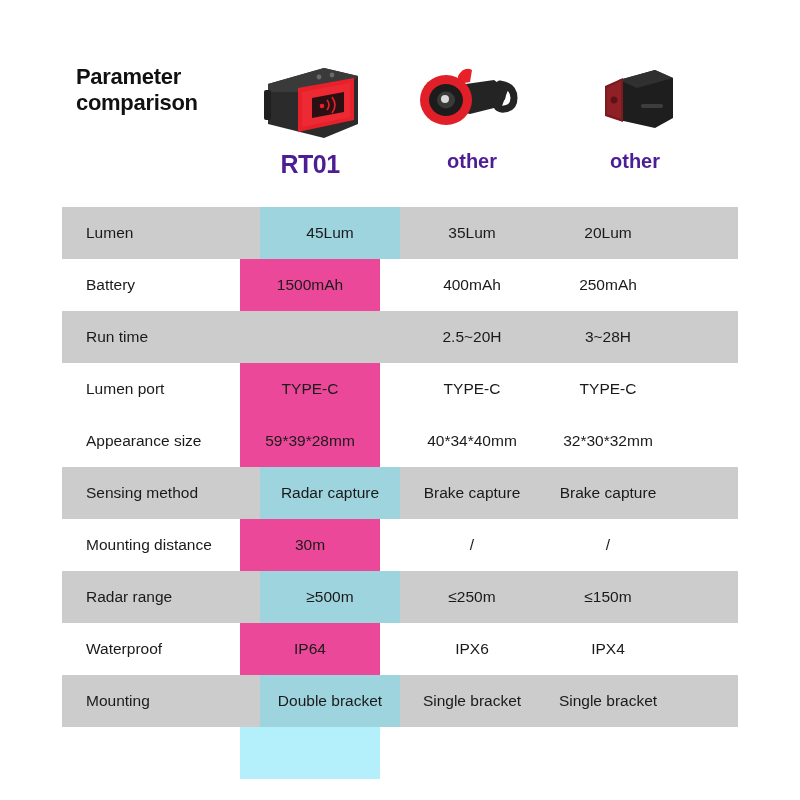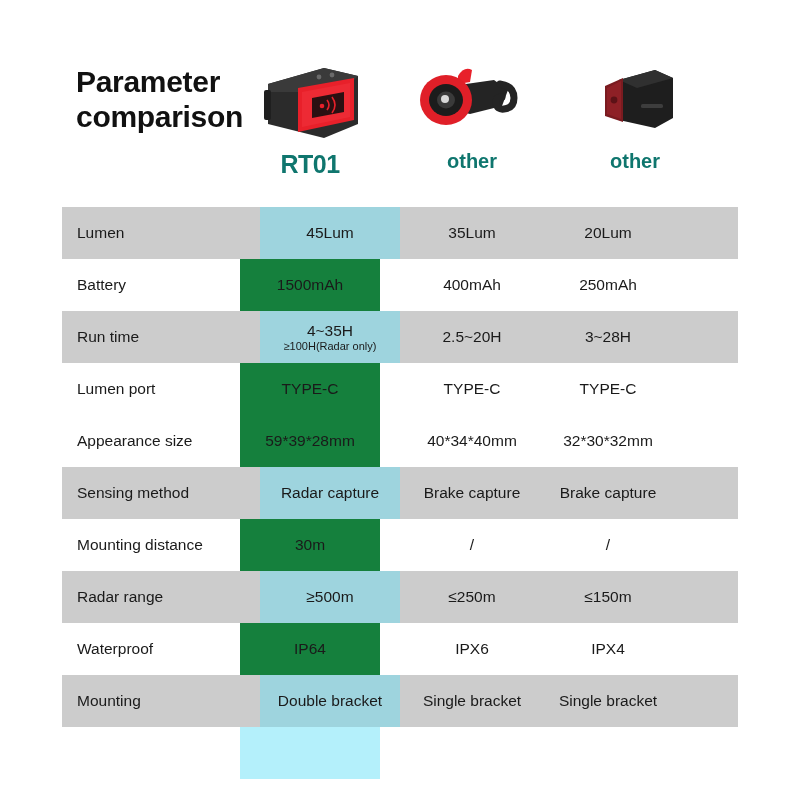--- a/index.html
+++ b/index.html
@@ -22,21 +22,21 @@
     left: 62px;
     top: 40px;
     width: 676px;
     height: 162px;
   }
   .title {
     position: absolute;
     left: 14px;
     top: 24px;
     width: 180px;
-    font-size: 30px;
+    font-size: 22px;
     font-weight: bold;
     line-height: 1.18;
     letter-spacing: -0.3px;
     color: #111111;
   }
   .title .ln { display: block; }
 
   .prod-col {
     position: absolute;
     top: 0;
@@ -54,21 +54,21 @@
     width: 140px;
     height: 100px;
   }
   .prod-name {
     position: absolute;
     left: 0;
     top: 110px;
     width: 140px;
     text-align: center;
     font-weight: bold;
-    color: #0f766e;
+    color: #4c1d95;
   }
   .prod-col.c1 .prod-name { font-size: 25px; letter-spacing: -0.5px; }
   .prod-col.c2 .prod-name,
   .prod-col.c3 .prod-name { font-size: 20px; }
 
   
   .table {
     position: absolute;
     left: 62px;
     top: 207px;
@@ -100,30 +100,30 @@
     align-items: center;
     justify-content: center;
     font-size: 15.5px;
     color: #1a1a1a;
     box-sizing: border-box;
   }
   .cell.label {
     left: 0;
     width: 178px;
     align-items: flex-start;
-    padding-left: 15px;
+    padding-left: 24px;
     font-size: 15.5px;
   }
   .cell.v1 { left: 178px; width: 140px; }
   .cell.v2 { left: 340px; width: 140px; }
   .cell.v3 { left: 476px; width: 140px; }
 
   
   .row.shade .cell.v1 { background: #9ed4de; margin-left: 20px; }
-  .row.plain .cell.v1 { background: #15803d; }
+  .row.plain .cell.v1 { background: #ec4899; }
 
   .sub {
     font-size: 11px;
     margin-top: 1px;
     color: #1a1a1a;
   }
   .main-val { line-height: 1.1; }
 </style>
 </head>
 <body>
@@ -221,24 +221,20 @@
     <div class="cell label">Battery</div>
     <div class="cell v1">
         <span class="main-val">1500mAh</span>
       </div>
     <div class="cell v2">400mAh</div>
     <div class="cell v3">250mAh</div>
   </div>
 
   <div class="row shade">
     <div class="cell label">Run time</div>
-    <div class="cell v1">
-      <span class="main-val">4~35H</span>
-      <span class="sub">≥100H(Radar only)</span>
-    </div>
     <div class="cell v2">2.5~20H</div>
     <div class="cell v3">3~28H</div>
   </div>
 
   <div class="row plain">
     <div class="cell label">Lumen port</div>
     <div class="cell v1">
         <span class="main-val">TYPE-C</span>
       </div>
     <div class="cell v2">TYPE-C</div>

